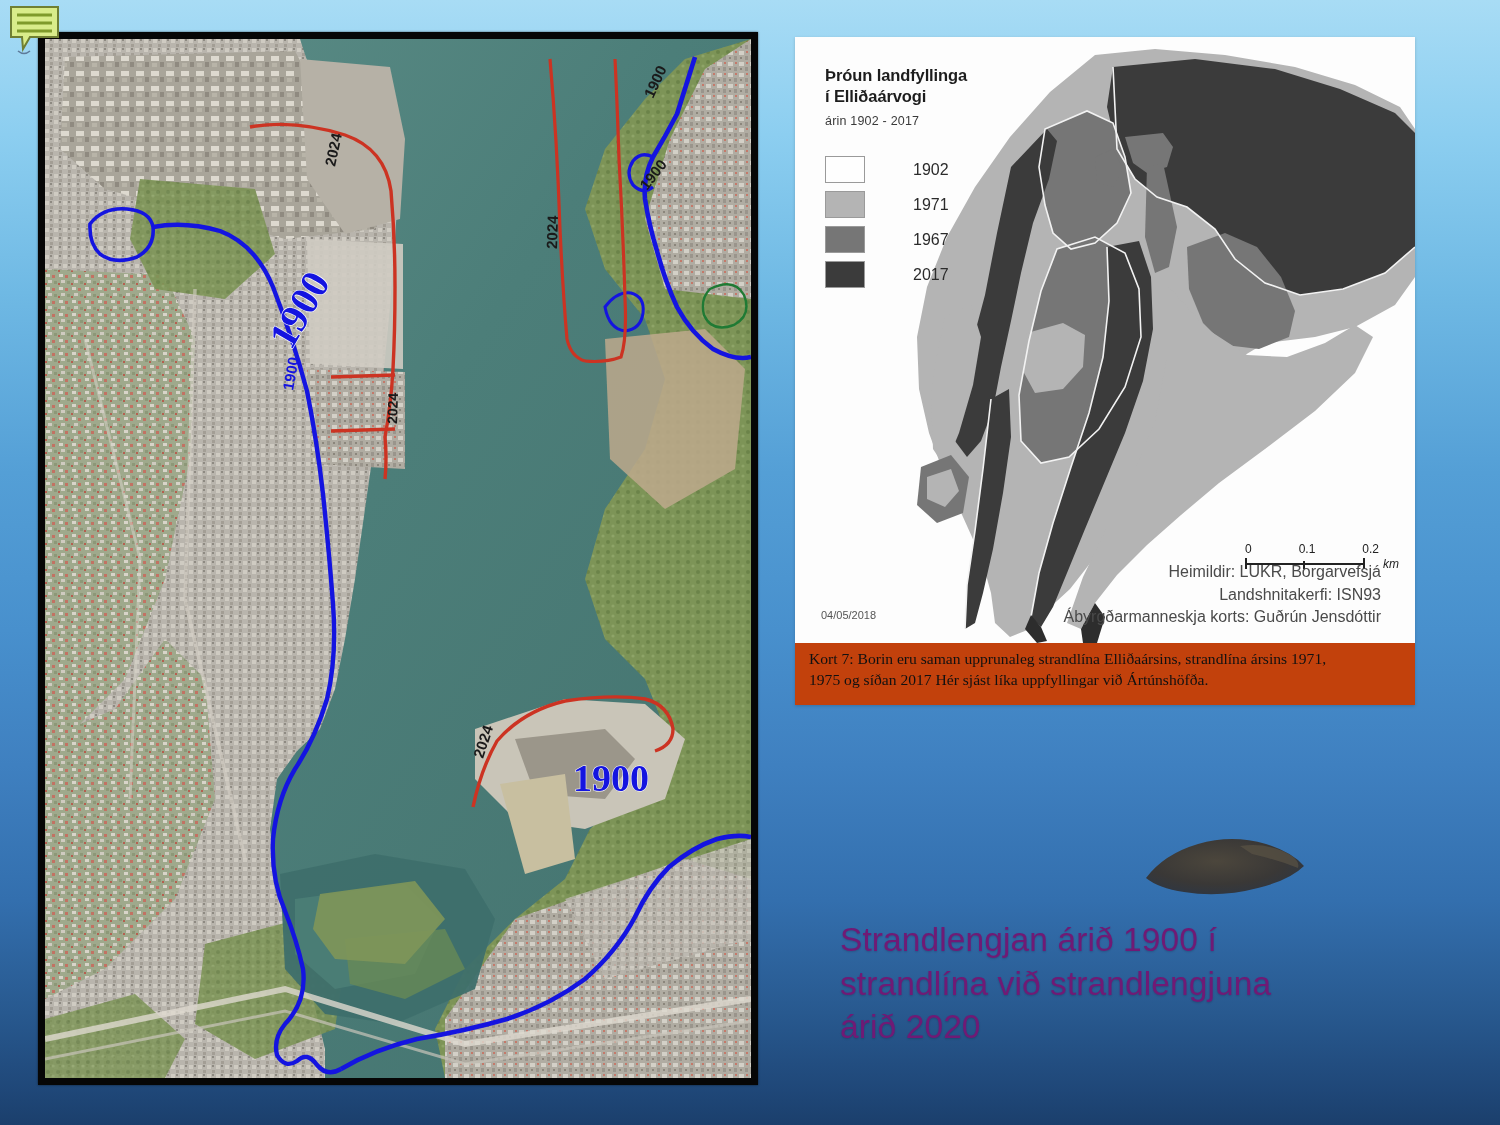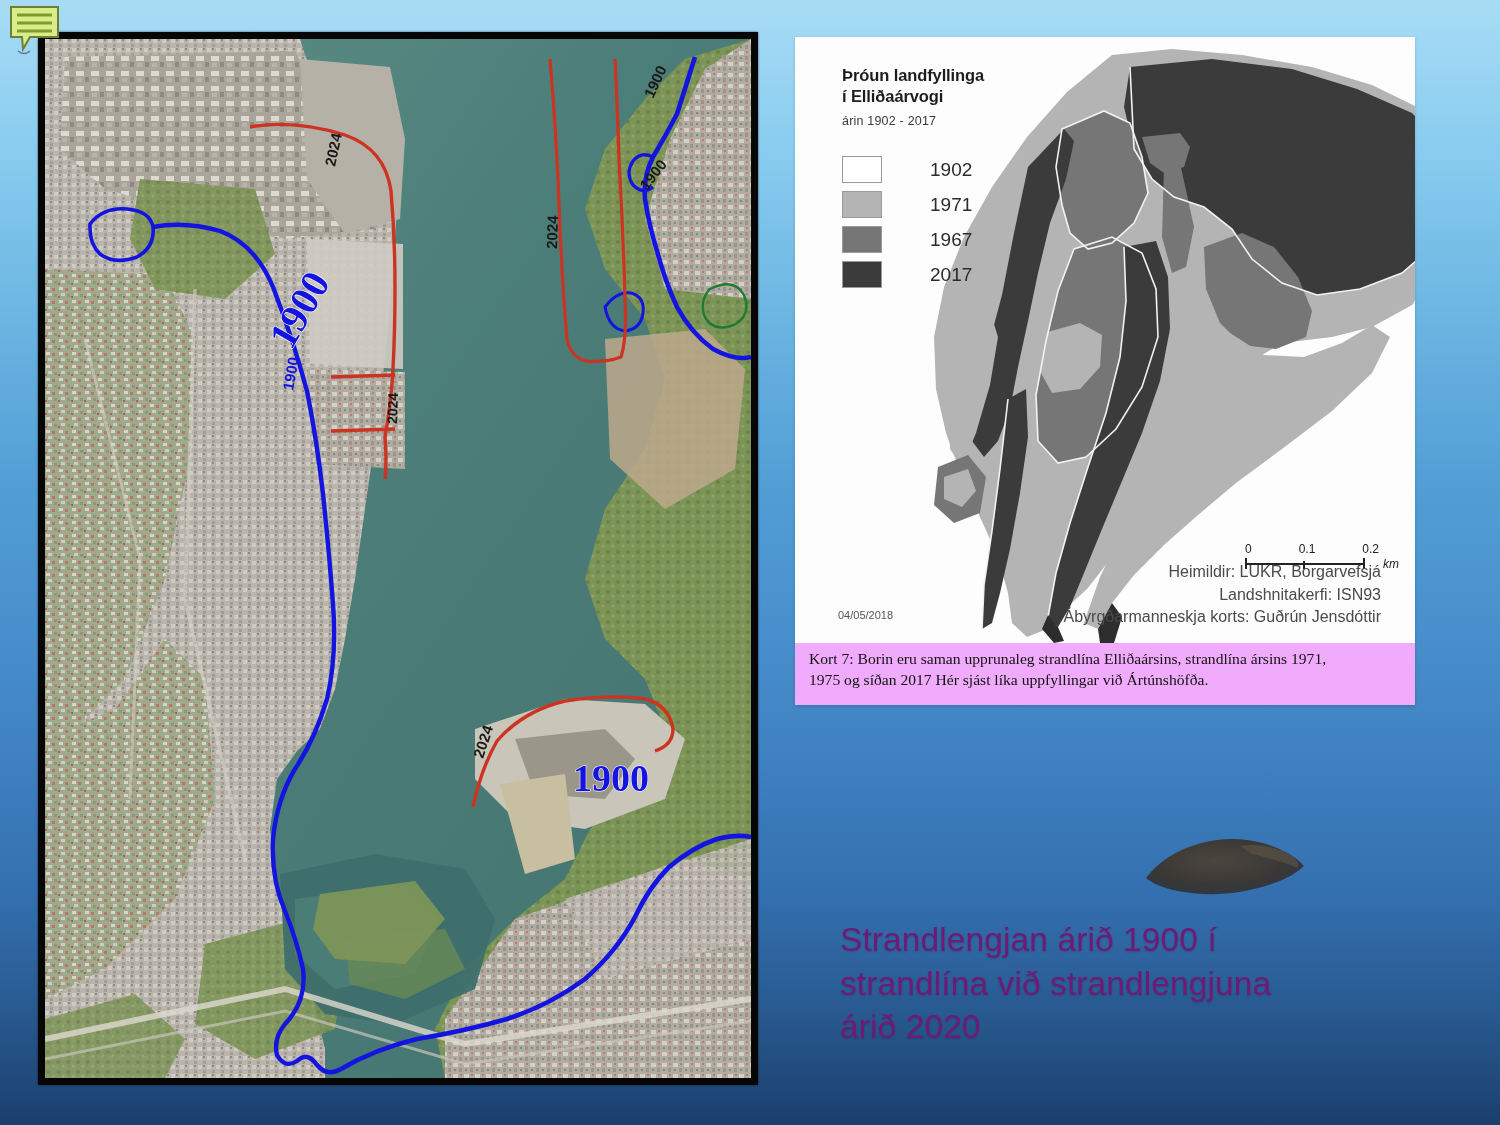--- a/index.html
+++ b/index.html
@@ -32,48 +32,48 @@
   }
   .aerial-inner{position:absolute;inset:0;overflow:hidden;background:#3c6f6b;}
   .aerial-svg{position:absolute;inset:0;width:100%;height:100%;display:block;}
 
   
   .inset-card{
     position:absolute;left:795px;top:37px;width:620px;height:668px;
     background:#fdfdfd;box-sizing:border-box;
     box-shadow:0 1px 3px rgba(0,0,0,.18);
   }
-  .inset-map-area{position:absolute;left:17px;top:0;right:0;height:606px;overflow:hidden;background:#fdba74;}
+  .inset-map-area{position:absolute;left:0;top:0;right:0;height:606px;overflow:hidden;background:#fdba74;}
   .inset-map-svg{position:absolute;left:0;top:0;width:620px;height:606px;display:block;}
 
   .legend-block{position:absolute;left:30px;top:28px;width:260px;z-index:5;}
   .legend-title{font-size:16.5px;font-weight:bold;color:#1d1d1d;line-height:1.28;letter-spacing:-.1px;}
   .legend-sub{font-size:12.5px;color:#3a3a3a;margin-top:7px;letter-spacing:.2px;}
   .legend-items{margin-top:26px;}
   .legend-row{display:flex;align-items:center;height:31px;margin-bottom:4px;}
   .legend-swatch{width:40px;height:27px;border:1px solid #9a9a9a;box-sizing:border-box;}
-  .legend-label{margin-left:48px;font-size:19px;color:#2b2b2b;}
+  .legend-label{margin-left:48px;font-size:16px;color:#2b2b2b;}
 
   .scalebar{position:absolute;right:36px;bottom:74px;width:134px;z-index:6;}
   .scale-nums{display:flex;justify-content:space-between;font-size:12px;color:#222;padding:0 0 2px 0;}
   .scale-nums span{display:block;}
   .scale-line{position:relative;height:11px;}
   .scale-line .bar{position:absolute;left:0;right:14px;top:5px;height:1.5px;background:#222;}
   .scale-line .tk{position:absolute;top:0;width:1.5px;height:11px;background:#222;}
   .scale-line .tkmid{position:absolute;top:3px;width:1.5px;height:8px;background:#222;}
   .scale-unit{position:absolute;right:-20px;top:-1px;font-size:12px;color:#222;font-style:italic;}
 
   .credits{position:absolute;right:34px;bottom:14px;text-align:right;font-size:16px;color:#4a4a4a;line-height:1.42;z-index:6;}
   .map-date{position:absolute;left:26px;bottom:22px;font-size:11px;color:#555;z-index:6;}
 
   .caption{
     position:absolute;left:0;bottom:0;width:100%;height:62px;box-sizing:border-box;
     padding:6px 18px 0 14px;
     font-family:"Liberation Serif", serif;font-size:15.6px;color:#111;line-height:1.34;
-    background:#f0abfc;
+    background:#c2410c;
   }
 
   
   .slide-title{
     position:absolute;left:840px;top:918px;width:640px;
     color:#701a75;font-size:33.5px;line-height:1.30;font-weight:normal;
     letter-spacing:.1px;
     text-shadow:0 1px 2px rgba(0,0,0,.16);
   }
 

